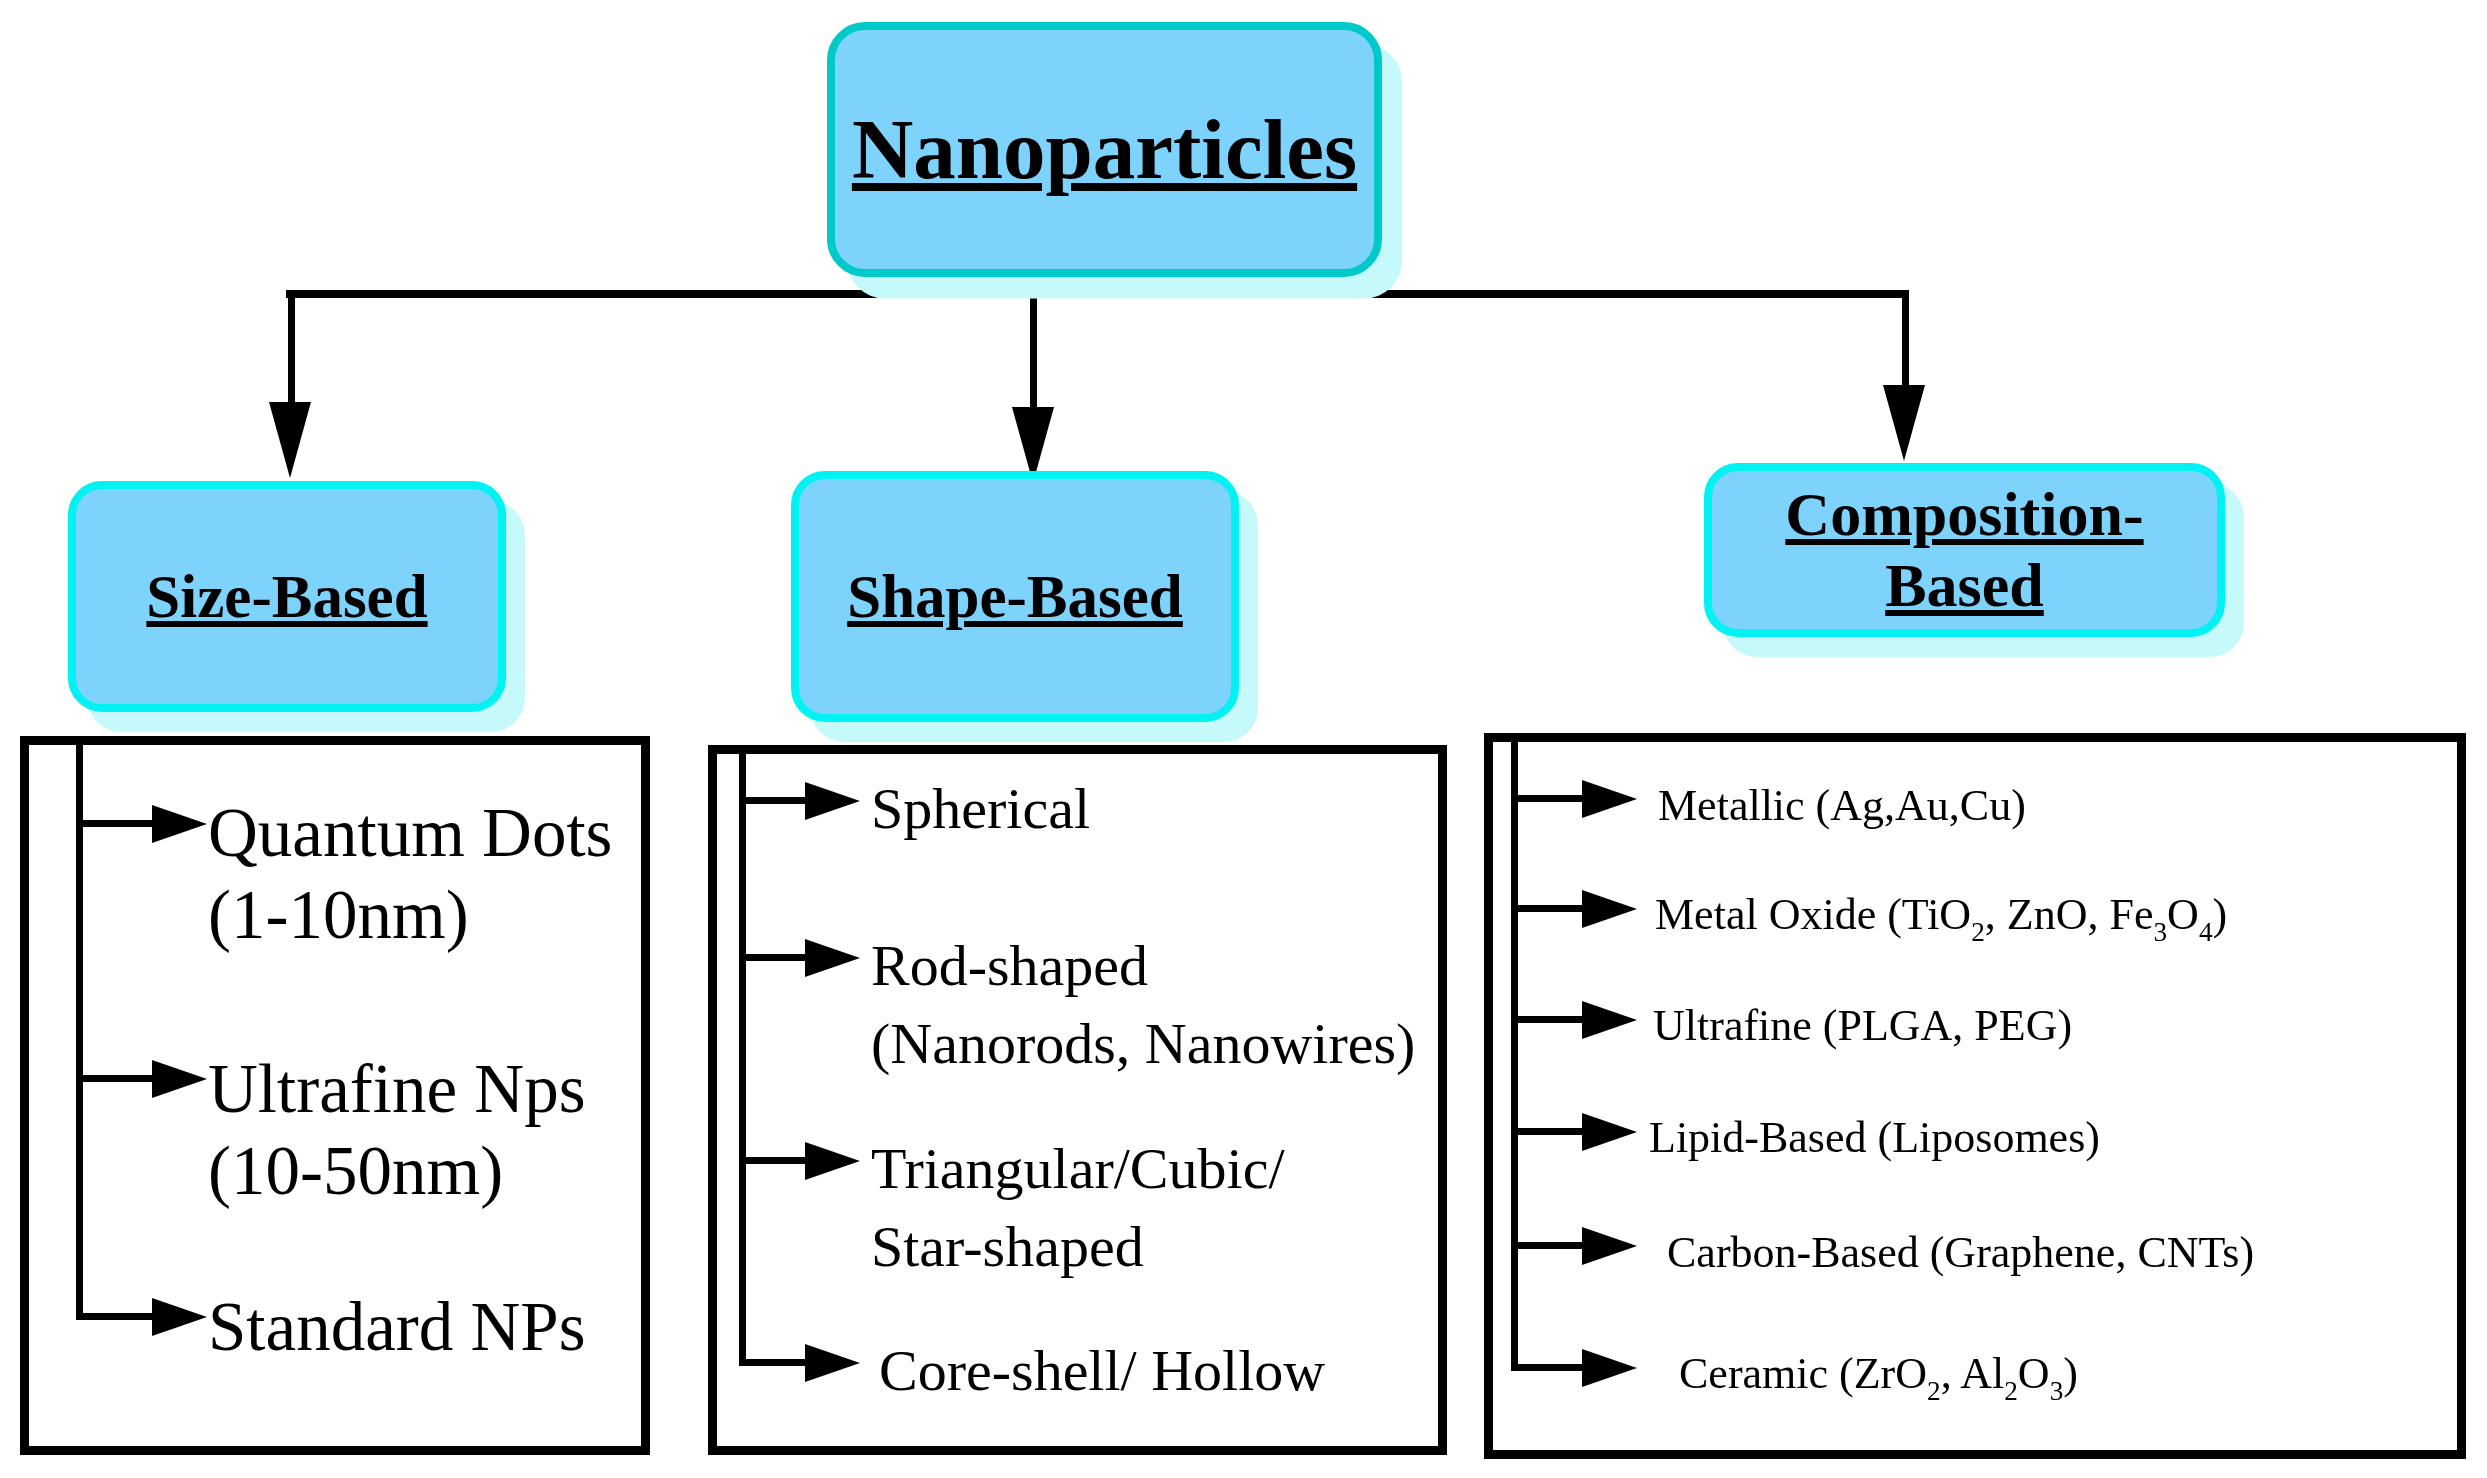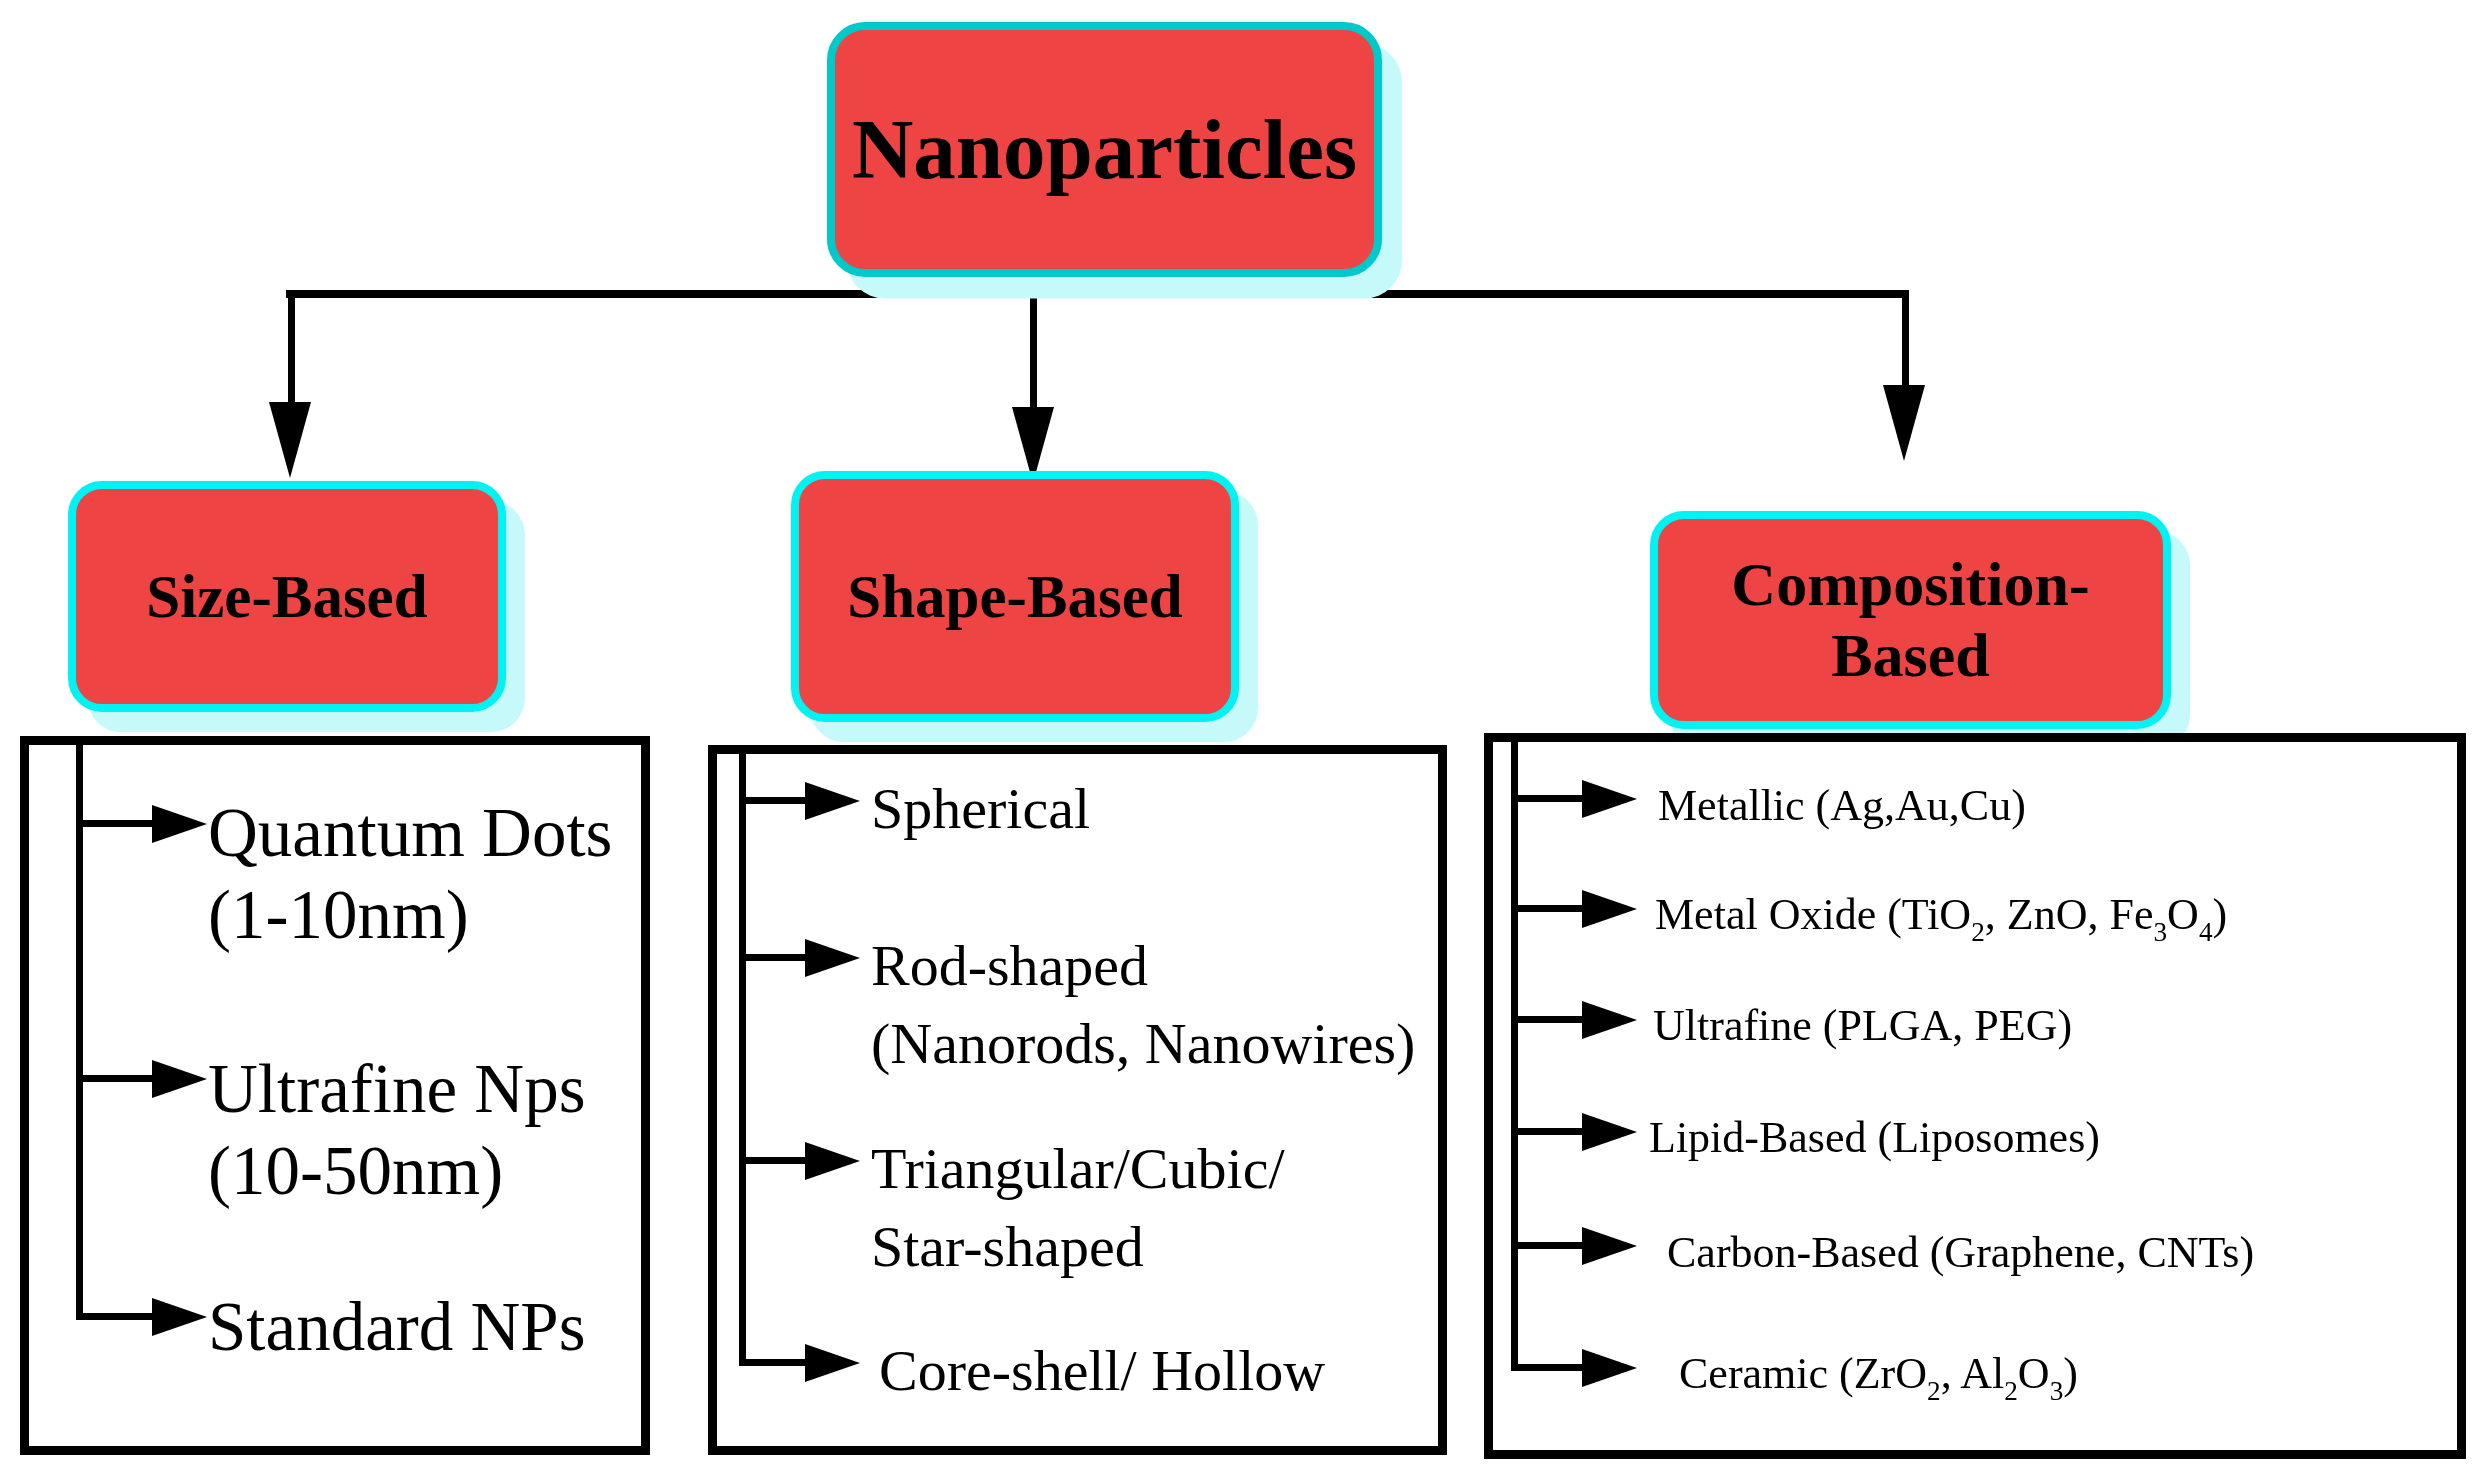--- a/index.html
+++ b/index.html
@@ -2,37 +2,37 @@
 <html style="--title-border: #00C9C9; --category-border: #00F2F2; --shadow: #C6FAFA; --line: #000000;font-size:10.8px"><head>
 <meta charset="utf-8">
 <style>
   html,body{margin:0;padding:0;background:#fff;}
   #canvas{
     position:relative;width:2487px;height:1479px;background:#fff;
     font-family:"Liberation Serif","DejaVu Serif",serif;color:#000;overflow:hidden;
   }
   
   .rbox{
-    position:absolute;background:#ef4444;display:flex;align-items:center;justify-content:center;
-    text-align:center;box-sizing:border-box;
+    position:absolute;background:#7dd3fc;display:flex;align-items:center;justify-content:center;
+    text-align:center;box-sizing:border-box;text-decoration:underline;
   }
   .title-box{
     left:827px;top:21.6px;width:555px;height:255px;
     border:8.8px solid var(--title-border,#00C9C9);border-radius:38px;
     box-shadow:20px 21.6px 0 var(--shadow,#C6FAFA);
     font-weight:bold;font-size:85px;
   }
   .cat{
     border:8.8px solid var(--category-border,#00FFFF);border-radius:34px;
     box-shadow:19px 20px 0 var(--shadow,#C6FAFA);
     font-weight:bold;font-size:61px;
   }
   #cat-size{left:68px;top:481px;width:438px;height:231px;}
   #cat-shape{left:791px;top:471px;width:448px;height:251px;}
-  #cat-comp{left:1650px;top:463px;width:521px;height:218px;font-size:62px;margin-top:48px;}
+  #cat-comp{left:1704px;top:463px;width:521px;height:174px;font-size:62px;}
   
   .panel{position:absolute;border:9.5px solid #000;background:#fff;box-sizing:border-box;}
   #panel-size{left:20px;top:736px;width:630px;height:719px;}
   #panel-shape{left:708px;top:745px;width:739px;height:710px;}
   #panel-comp{left:1484px;top:733px;width:982px;height:726px;}
   
   .hline{position:absolute;background:#000;}
   .vline{position:absolute;background:#000;width:6.8px;}
   .trunk{position:absolute;background:#000;width:6.8px;}
   .downhead{

